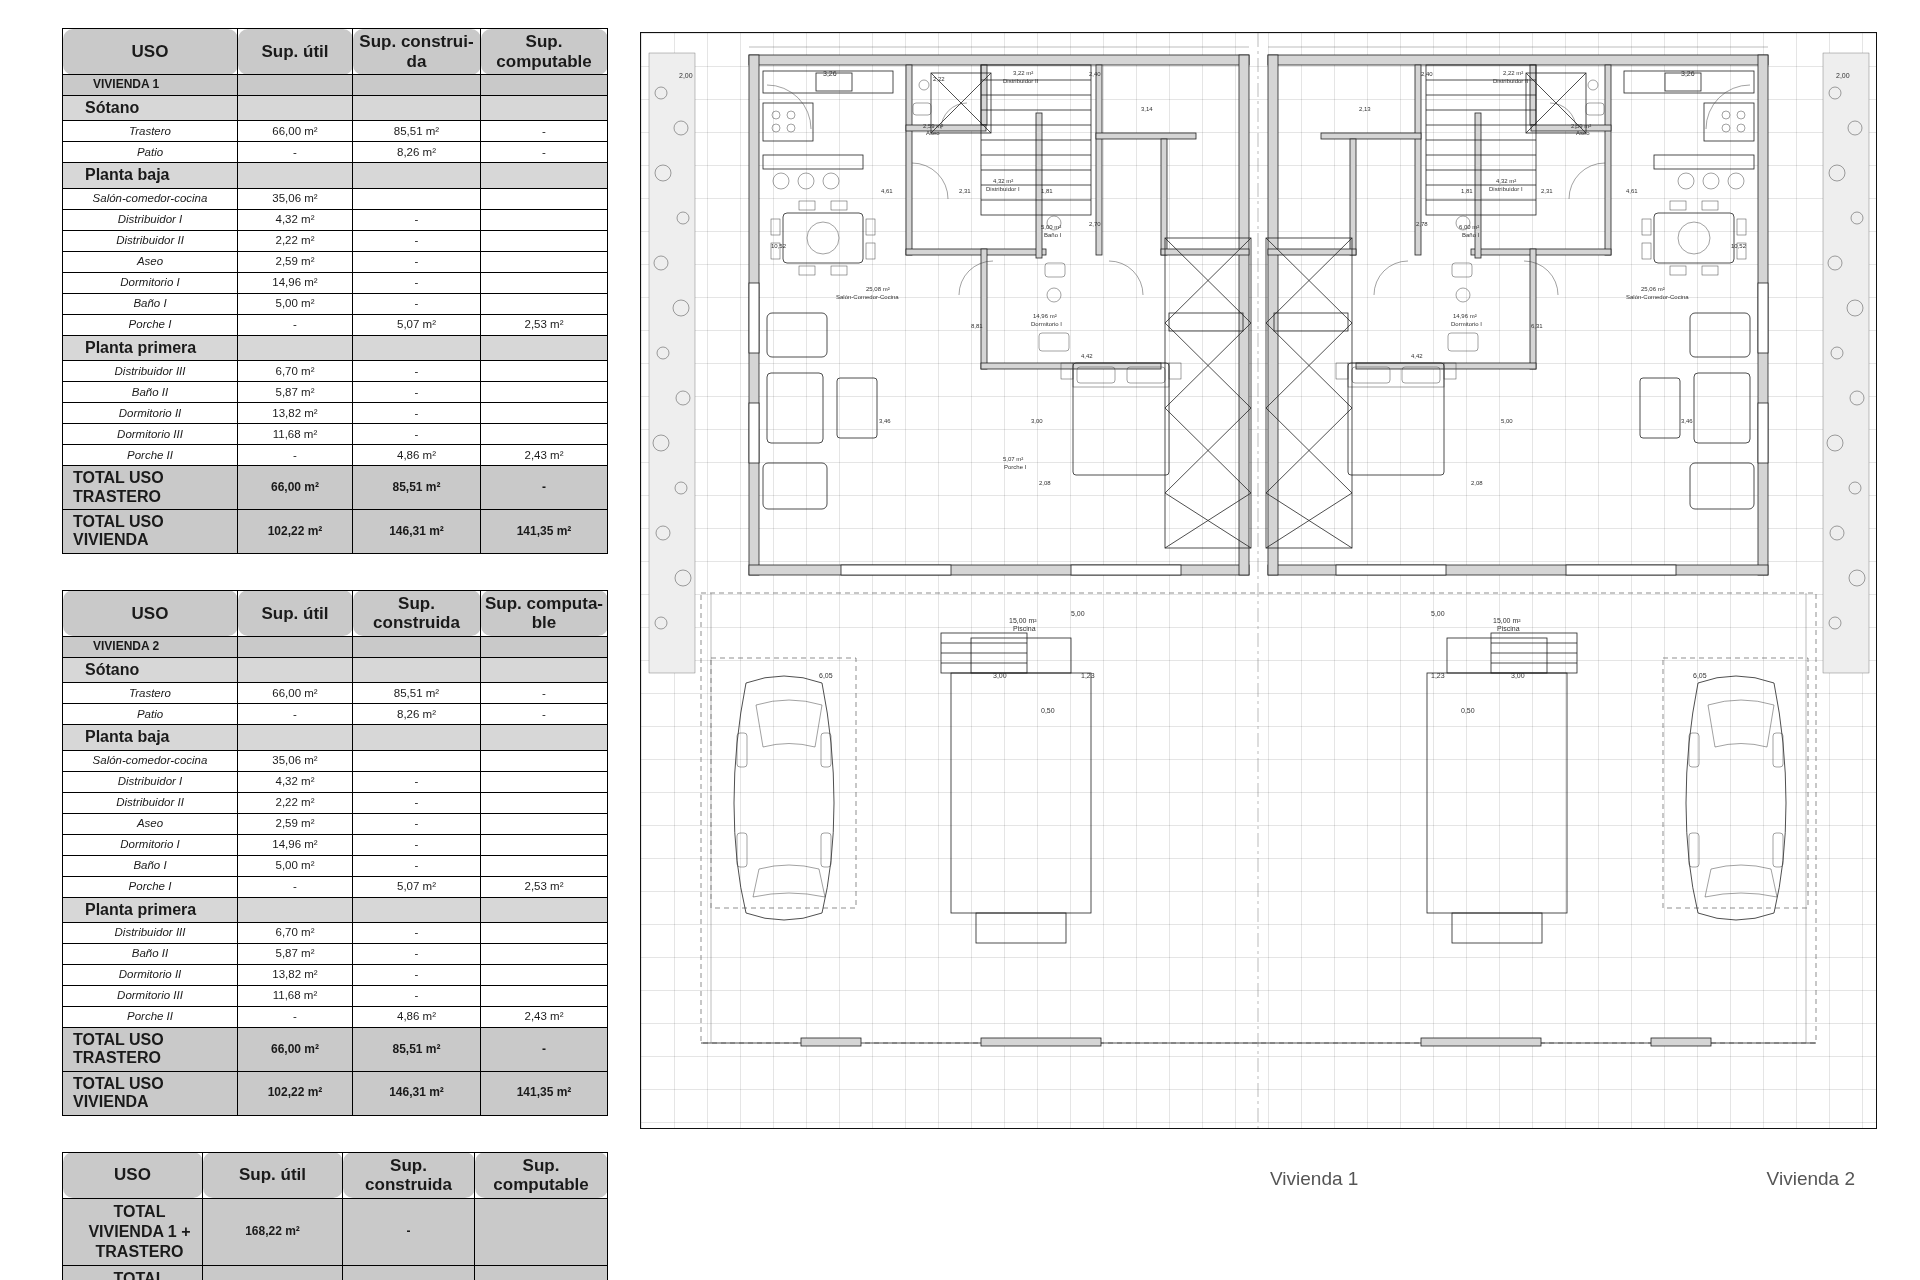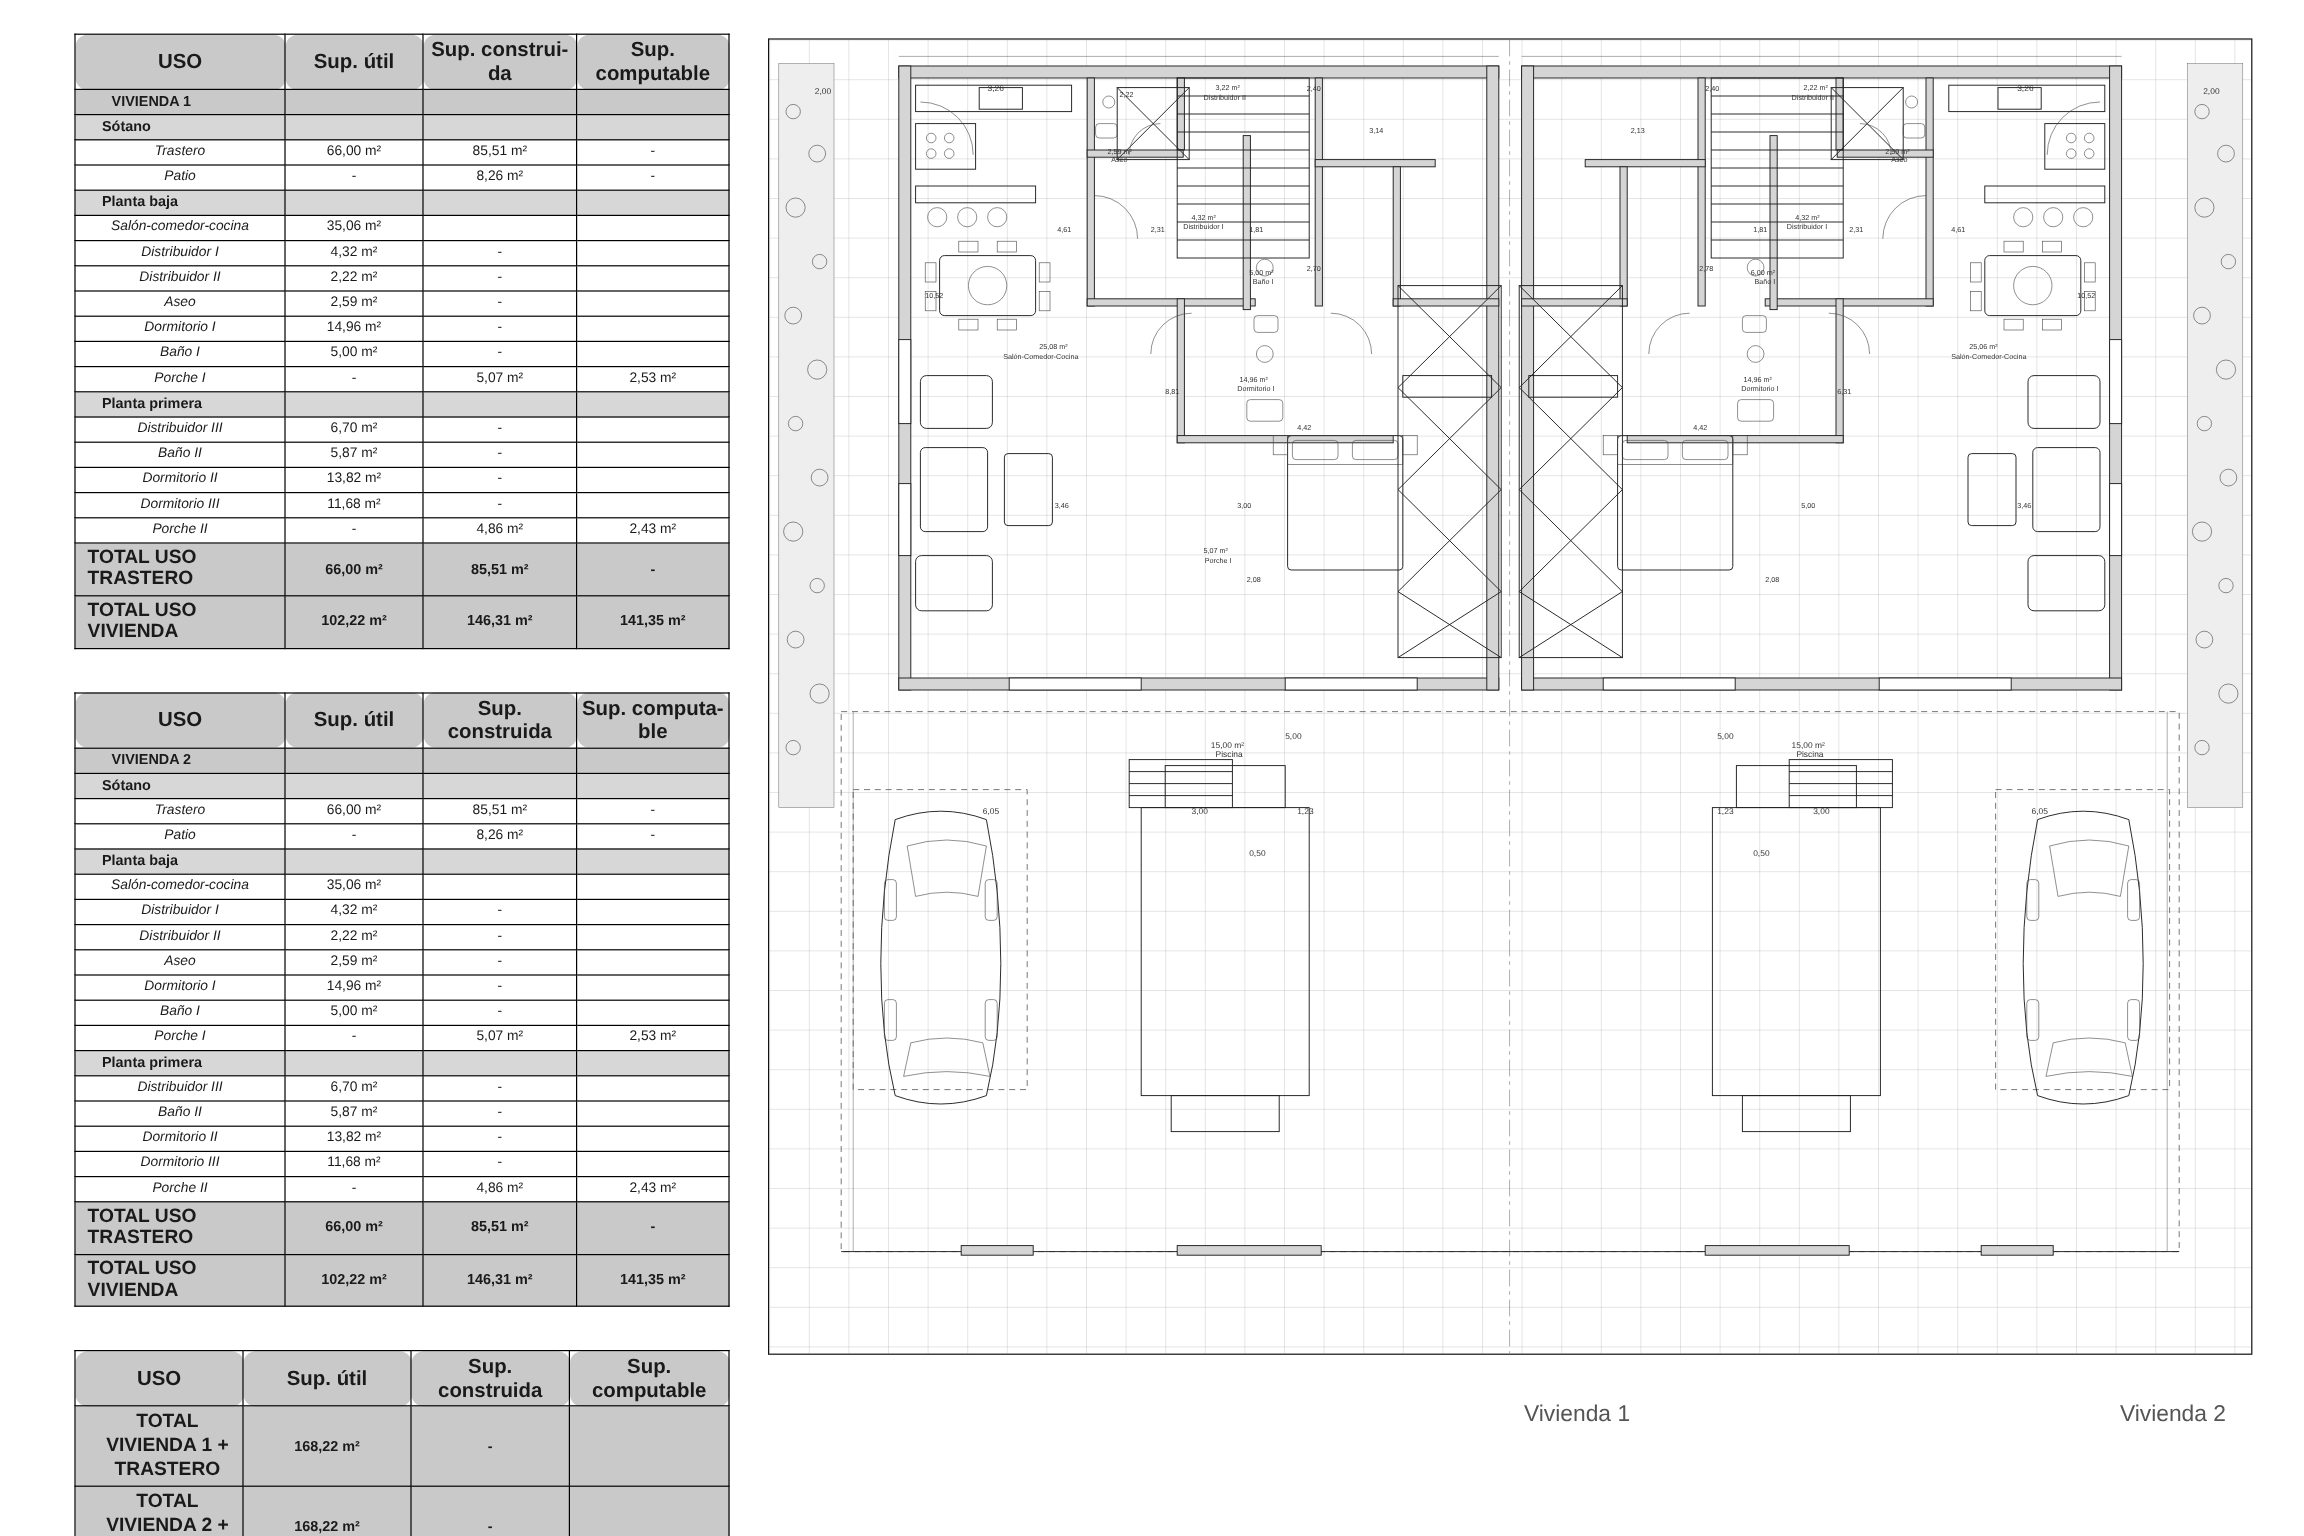--- a/index.html
+++ b/index.html
@@ -23,21 +23,21 @@
     font-size:11.5px;
     text-align:center;
     padding:3px 2px;
     height:14px;
     line-height:1.15;
     font-weight:normal;
     color:#1a1a1a;
   }
   th{background:#c9c9c9;font-weight:bold;font-size:17px;border-radius:10px;}
   td.head{background:#c9c9c9;font-weight:bold;text-align:left;padding-left:30px;font-size:12px;}
-  td.sec{background:#d7d7d7;font-weight:bold;text-align:left;padding-left:22px;font-size:12px;margin-left:22px;}
+  td.sec{background:#d7d7d7;font-weight:bold;text-align:left;padding-left:22px;font-size:16px;margin-left:22px;}
   td.total{background:#c9c9c9;font-weight:bold;font-size:16px;text-align:left;padding-left:10px;}
   td.totalv{background:#c9c9c9;font-weight:bold;font-size:12px;text-align:center;}
   td.lbl{text-align:center;font-size:11.5px;font-style:italic;}
   td.val{text-align:center;font-size:11.5px;}
   .t3 col.c1{width:140px;}
   .t3 col.c2{width:140px;}
   .t3 col.c3{width:132px;}
   .t3 col.c4{width:133px;}
   .t3 td.total{text-align:center;padding-left:16px;line-height:1.25;}
 

